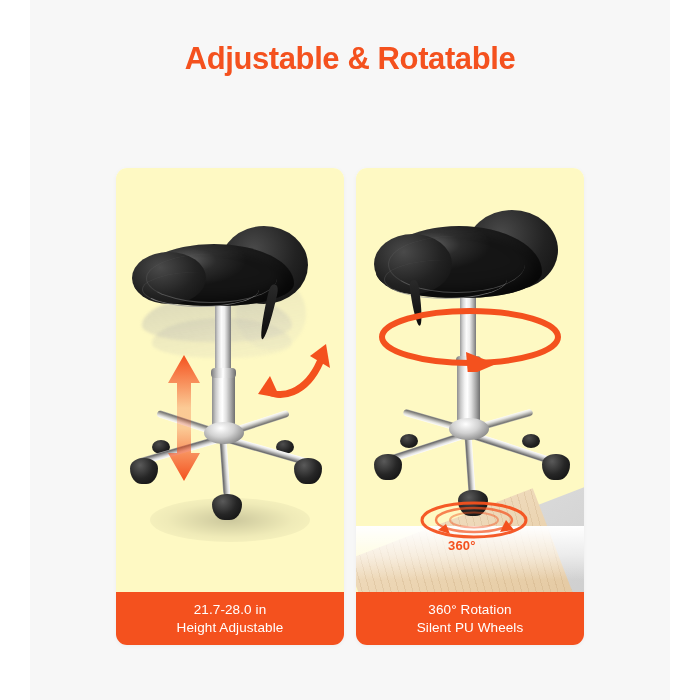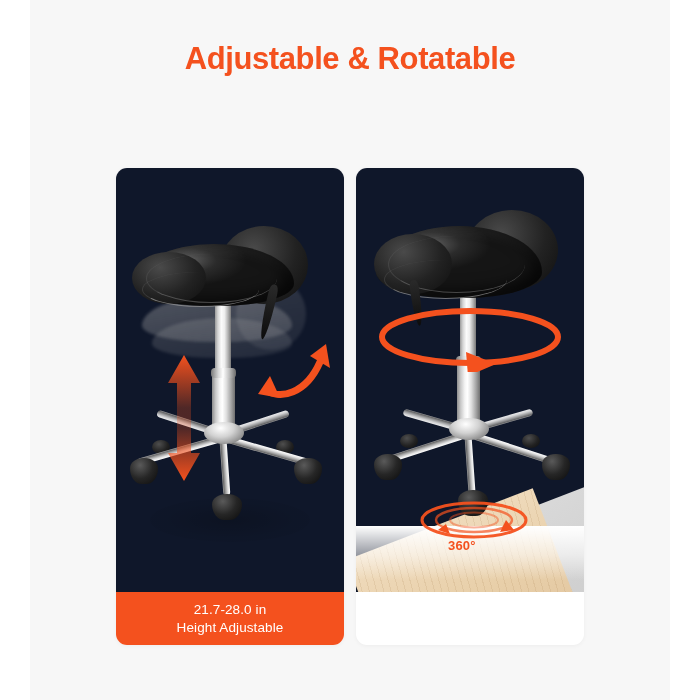--- a/index.html
+++ b/index.html
@@ -62,21 +62,21 @@
   #panel-left  { left: 116px; text-decoration: underline; }
   #panel-right { left: 356px; }
 
   .scene {
     position: absolute;
     left: 0;
     top: 0;
     width: 228px;
     height: 424px;
     overflow: hidden;
-    background: #0f172a;
+    background: #fef9c3;
   }
 
   
   .caption {
     position: absolute;
     left: 0;
     bottom: 0;
     width: 228px;
     height: 53px;
     background: #f4511e;
@@ -355,15 +355,19 @@
       <svg class="ring-360" viewBox="0 0 120 50" style="left:58px; top:326px; width:120px; height:50px;">
         <ellipse cx="60" cy="26" rx="52" ry="17" stroke="#f4511e" stroke-width="3" fill="none" opacity="0.95"></ellipse>
         <ellipse cx="60" cy="26" rx="38" ry="12" stroke="#f4511e" stroke-width="2.4" fill="none" opacity="0.7"></ellipse>
         <ellipse cx="60" cy="26" rx="24" ry="7.5" stroke="#f4511e" stroke-width="2" fill="none" opacity="0.45"></ellipse>
         <polygon points="36,40 24,36 32,30" fill="#f4511e"></polygon>
         <polygon points="92,26 100,36 86,38" fill="#f4511e"></polygon>
       </svg>
       <div class="label-360" style="left:92px; top:370px;">360°</div>
 
     </div>
+    <div class="caption">
+      <span class="cl">360° Rotation</span>
+      <span class="cl">Silent PU Wheels</span>
+    </div>
   </div>
 
 </div>
 
 </body></html>

